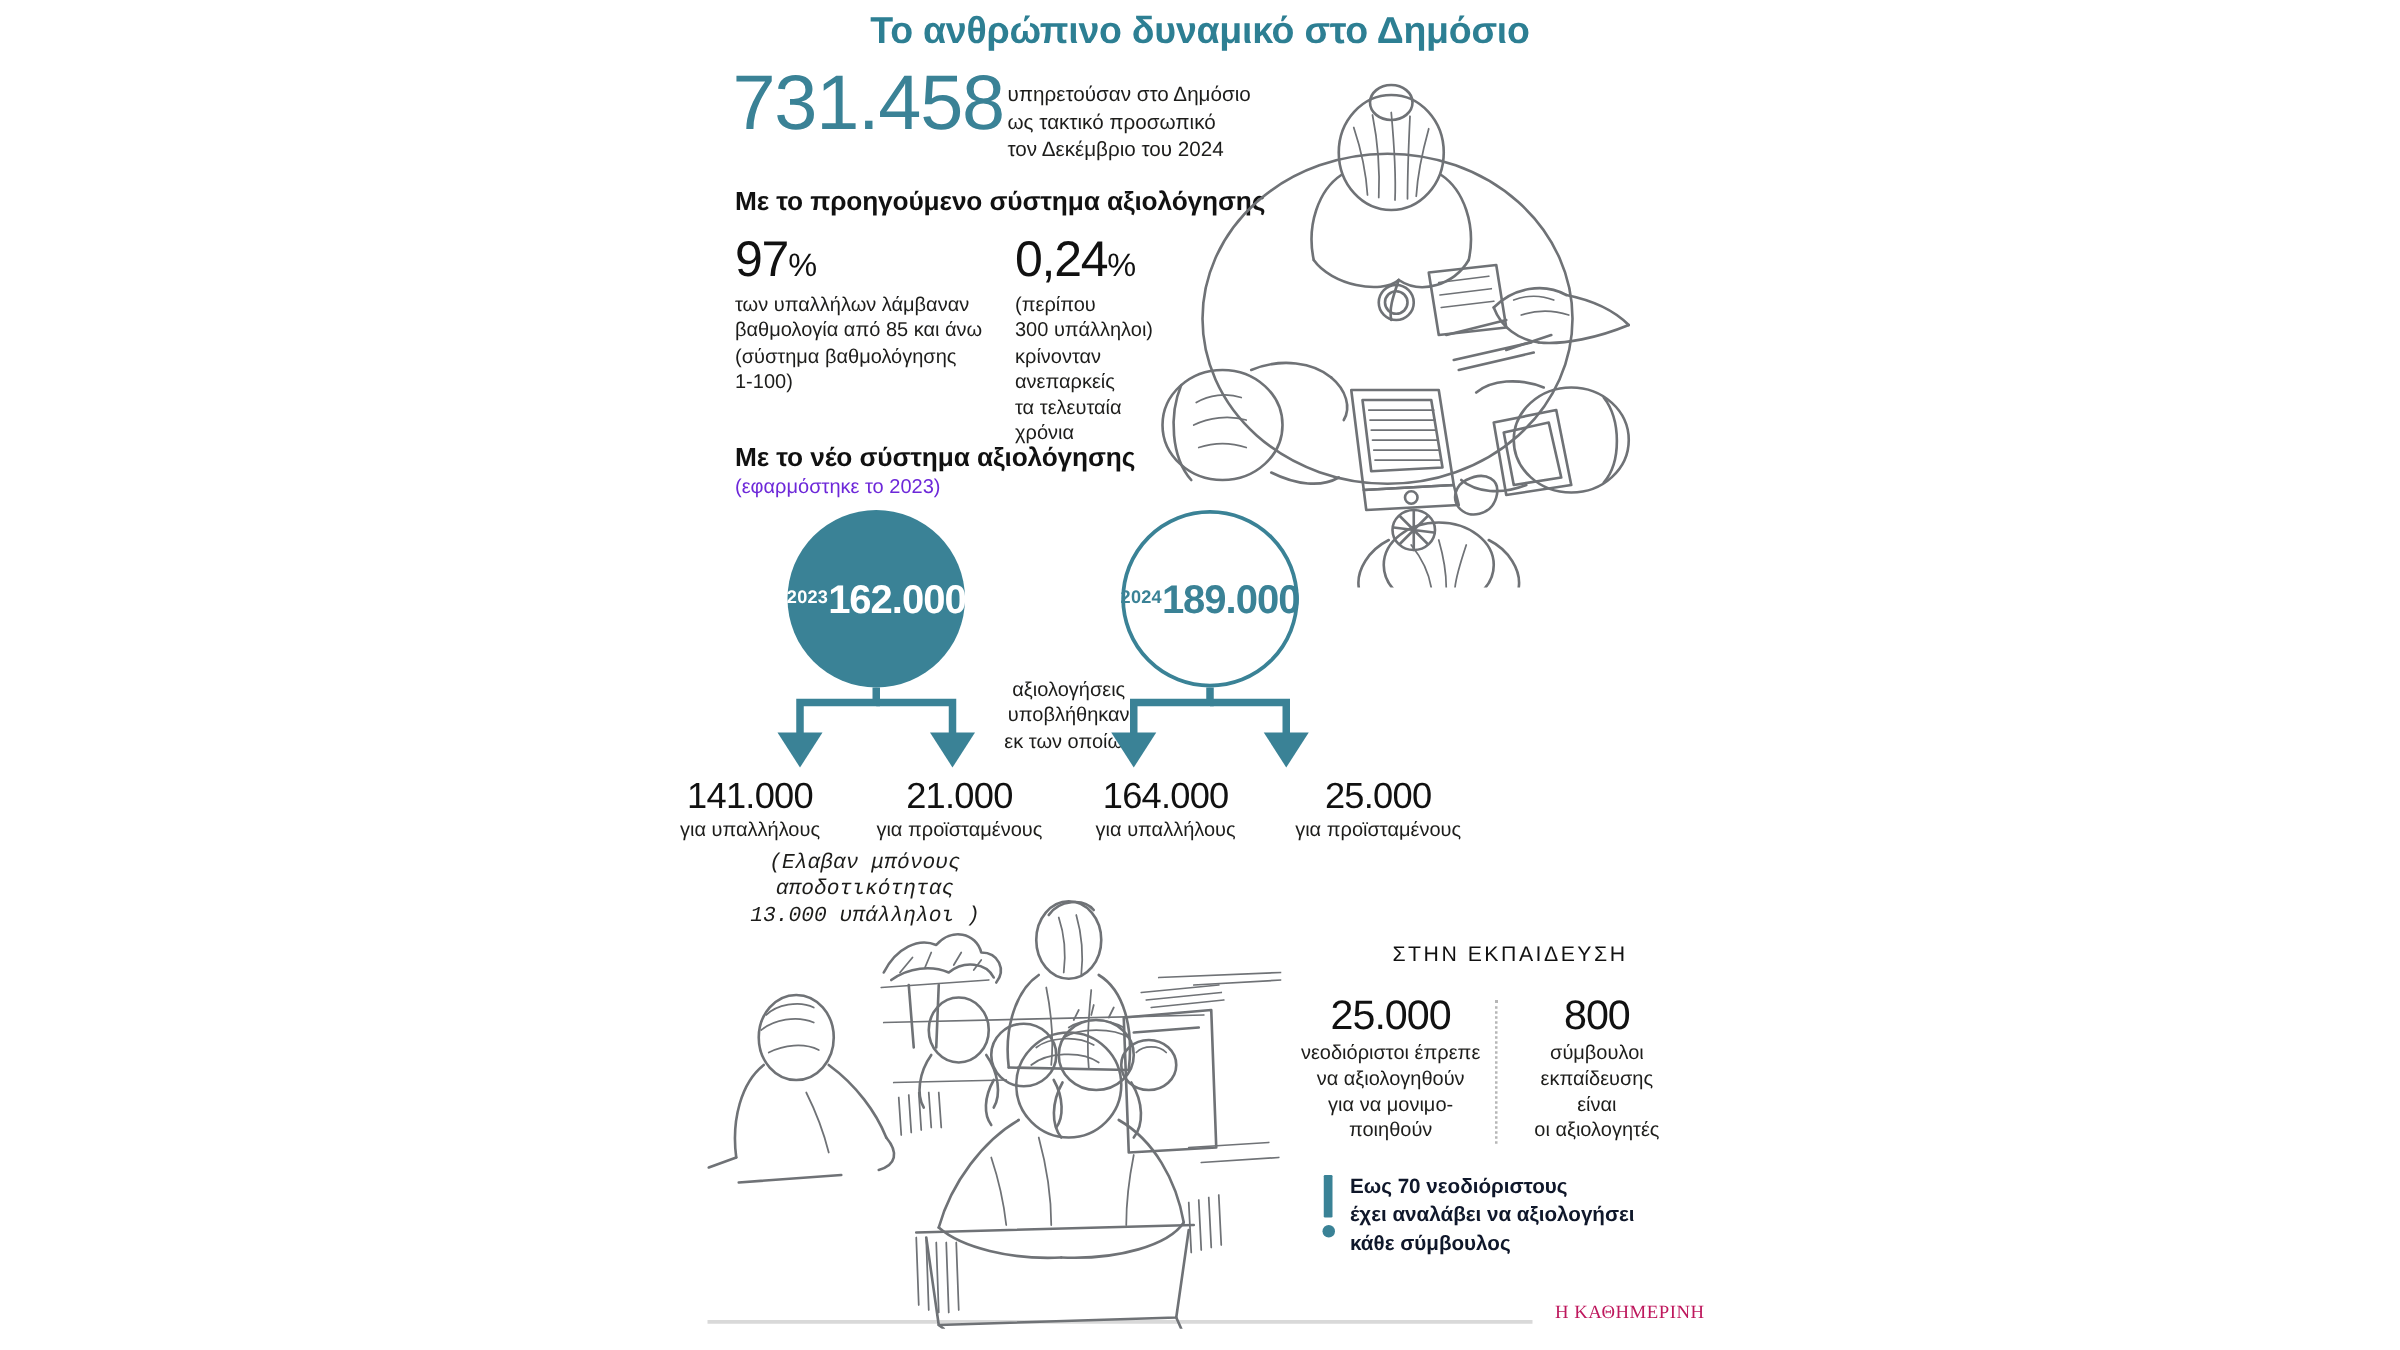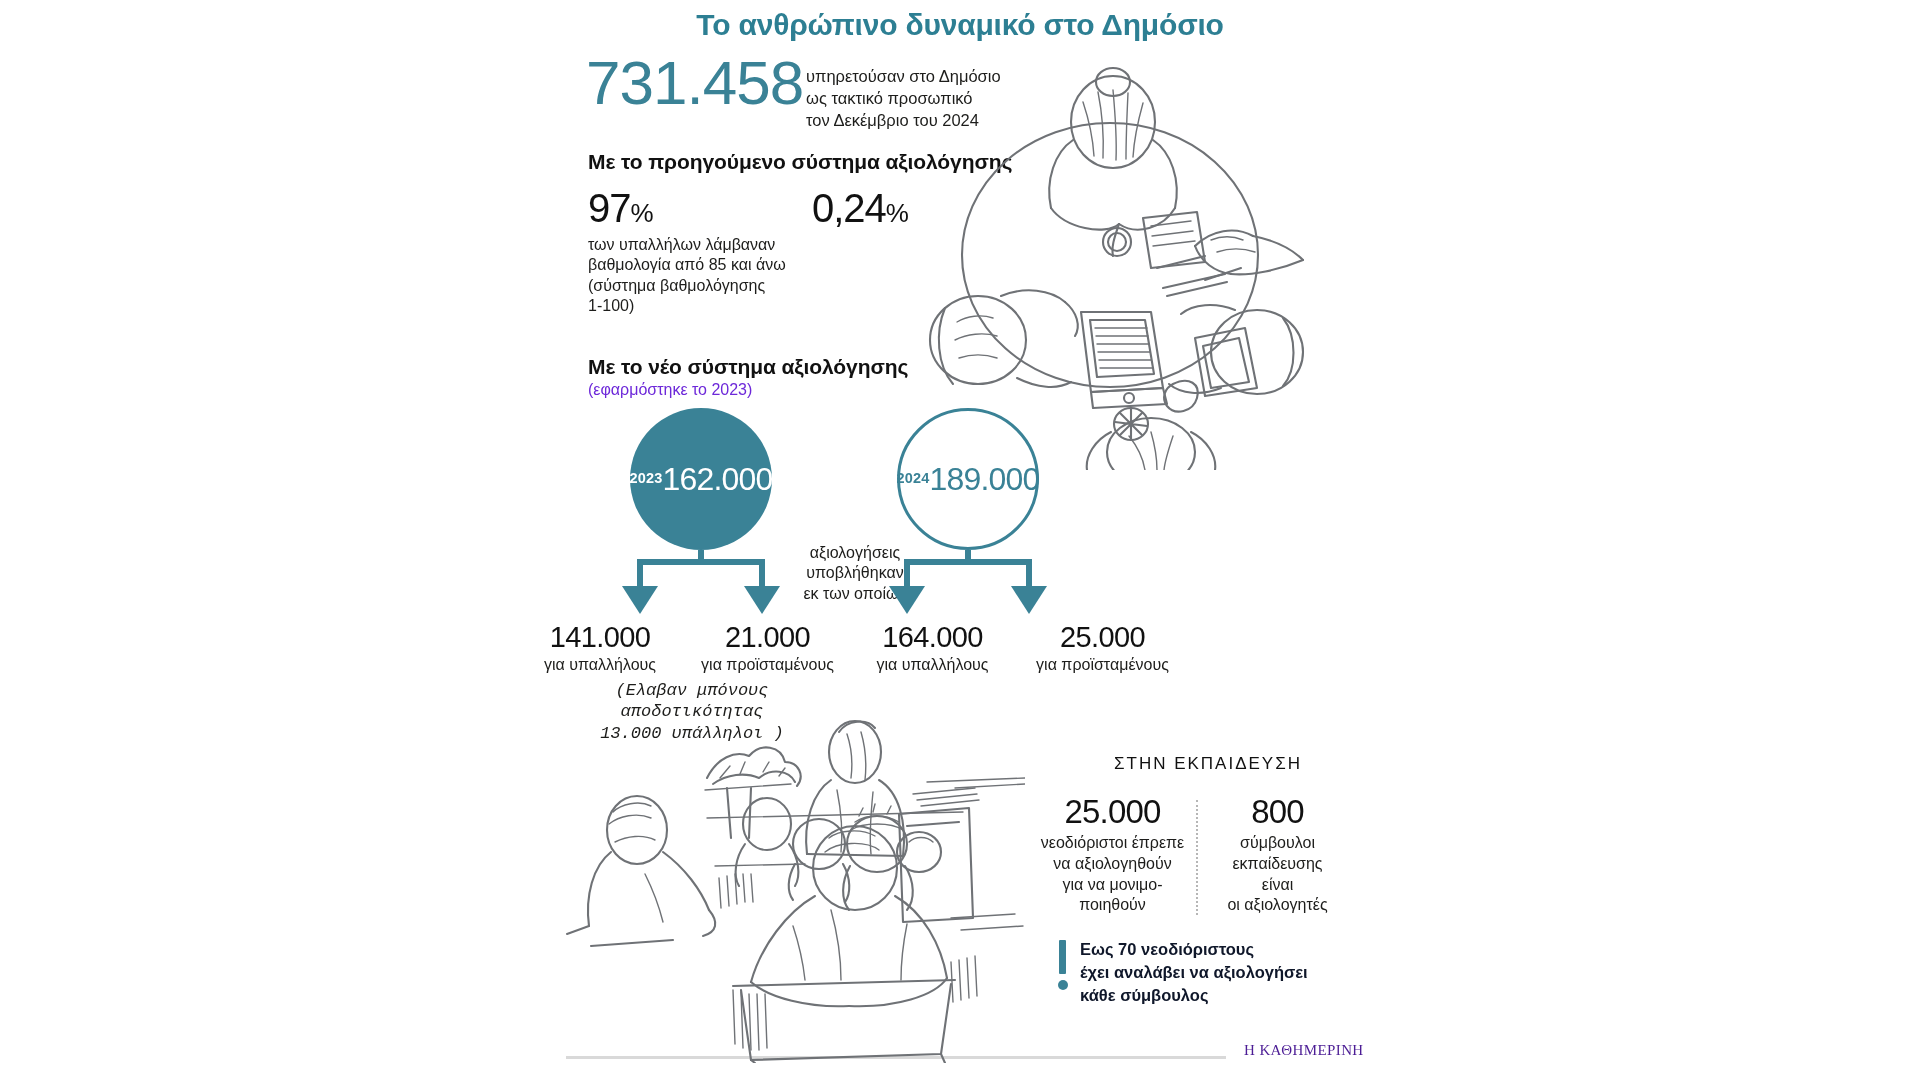--- a/index.html
+++ b/index.html
@@ -66,21 +66,21 @@
   }
   #circle-2023{
     left:630px;top:408px;width:142px;height:142px;
     background:#3a8296;color:#ffffff;
   }
   #circle-2024{
     left:897px;top:408px;width:142px;height:142px;
     background:#ffffff;border:3.5px solid #3a8296;color:#3a8296;
   }
   .circ-year{font-size:14.5px;font-weight:bold;letter-spacing:.2px;margin-bottom:2px;}
-  .circ-val{font-size:32px;font-weight:400;letter-spacing:-.8px;line-height:1;}
+  .circ-val{font-size:32px;font-weight:700;letter-spacing:-.8px;line-height:1;}
 
   
   #mid-caption{
     left:795px;top:543px;width:120px;
     text-align:center;font-size:16px;line-height:1.28;color:#1d1d1b;
   }
 
   
   #arrows{left:560px;top:548px;width:540px;height:80px;}
 
@@ -121,21 +121,21 @@
     position:absolute;left:1px;top:2px;width:7px;height:34px;background:#3a8296;border-radius:1px;
   }
   #warn .bang .dot{
     position:absolute;left:0px;top:42px;width:10px;height:10px;border-radius:50%;background:#3a8296;
   }
   #warn .txt{font-size:16.5px;line-height:1.38;font-weight:bold;color:#0f172a;}
 
   
   #footer-rule{left:566px;top:1056px;width:660px;height:3px;background:#d9d9d9;}
   #brand{left:1244px;top:1042px;font-family:"Liberation Serif","DejaVu Serif",serif;
-         font-size:15px;letter-spacing:.4px;color:#4c1d95;}
+         font-size:15px;letter-spacing:.4px;color:#be185d;}
 
   
   #illus-table{left:905px;top:40px;width:420px;height:430px;}
   #illus-class{left:555px;top:718px;width:470px;height:345px;}
   .sketch{stroke:#6f7276;fill:none;stroke-width:2.1;stroke-linecap:round;stroke-linejoin:round;}
   .sketch-thin{stroke:#6f7276;fill:none;stroke-width:1.4;stroke-linecap:round;stroke-linejoin:round;}
 </style>
 </head>
 <body>
 
@@ -148,20 +148,21 @@
 
   <div class="abs sec-h" id="sec1">Με το προηγούμενο σύστημα αξιολόγησης</div>
 
   <div class="abs" id="stat-a">
     <div class="stat-num"><span>97</span><span class="pct">%</span></div>
     <div class="stat-body multiline">των υπαλλήλων λάμβαναν<br>βαθμολογία από 85 και άνω<br>(σύστημα βαθμολόγησης<br>1-100)</div>
   </div>
 
   <div class="abs" id="stat-b">
     <div class="stat-num"><span>0,24</span><span class="pct">%</span></div>
+    <div class="stat-body multiline">(περίπου<br>300 υπάλληλοι)<br>κρίνονταν<br>ανεπαρκείς<br>τα τελευταία<br>χρόνια</div>
   </div>
 
   <div class="abs sec-h" id="sec2">Με το νέο σύστημα αξιολόγησης</div>
   <div class="abs" id="sec2-sub">(εφαρμόστηκε το 2023)</div>
 
   <div class="abs circ" id="circle-2023">
     <div class="circ-year">2023</div>
     <div class="circ-val">162.000</div>
   </div>
   <div class="abs circ" id="circle-2024">

